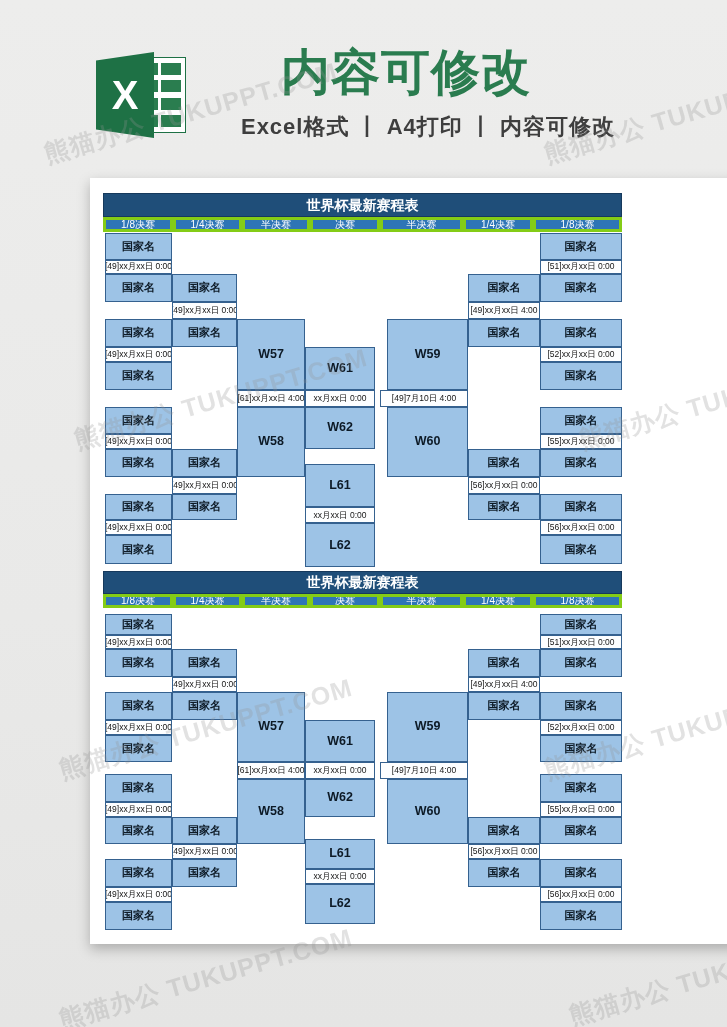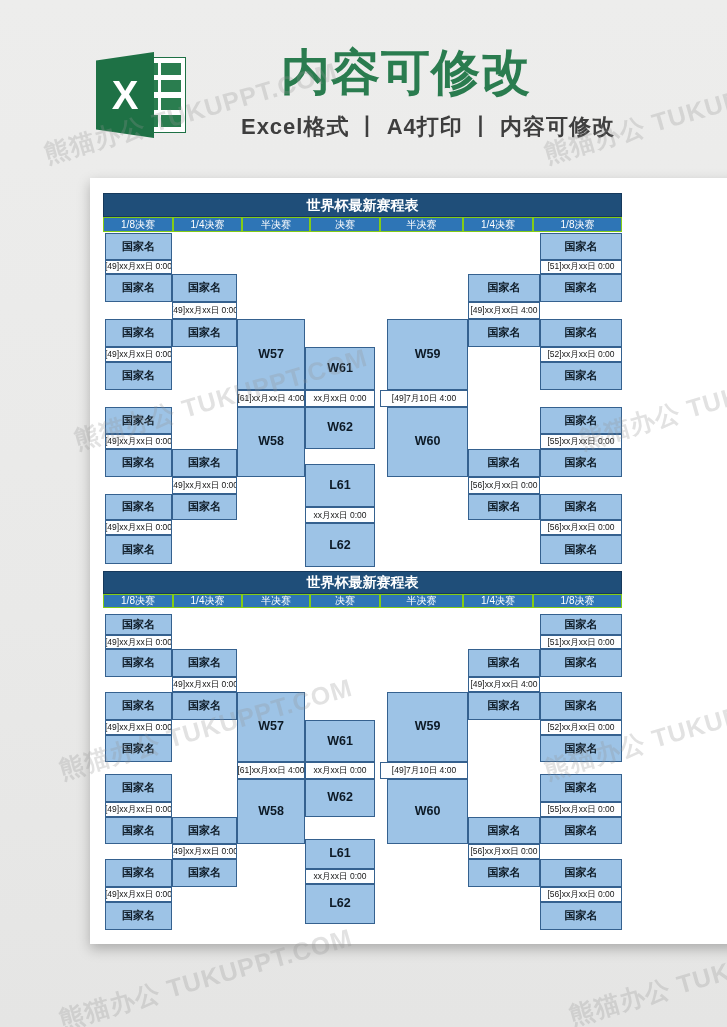--- a/index.html
+++ b/index.html
@@ -36,21 +36,21 @@
   .page{
     position:absolute;left:90px;top:178px;width:649px;height:766px;
     background:var(--page-bg);box-shadow:0 5px 12px rgba(0,0,0,0.25);
   }
   .bracket{position:absolute;width:519px;}
   .cell{
     position:absolute;box-sizing:border-box;display:flex;align-items:center;justify-content:center;
     overflow:hidden;text-align:center;line-height:1;
   }
   .ttl{background:var(--table-title-bg);color:#fff;font-weight:bold;font-size:14px;border:1px solid #16395c;}
-  .rh{background:var(--round-header-bg);color:#fff;font-size:10px;border:1px solid #84cc16;}
+  .rh{background:var(--round-header-bg);color:#fff;font-size:10px;border:3px solid #84cc16;}
   .team{background:var(--cell-fill);border:1px solid var(--cell-border);font-weight:bold;font-size:11px;color:#0d1a26;}
   .boxlbl{font-size:12.5px;}
   .datec{background:var(--date-fill);border:1px solid var(--cell-border);font-size:8.5px;color:#151515;white-space:nowrap;}
   
   .wm{
     position:absolute;font-size:25px;font-weight:bold;color:rgba(148,148,148,0.27);
     transform:rotate(-16deg);transform-origin:left center;white-space:nowrap;
     letter-spacing:1px;pointer-events:none;
   }
 </style>

